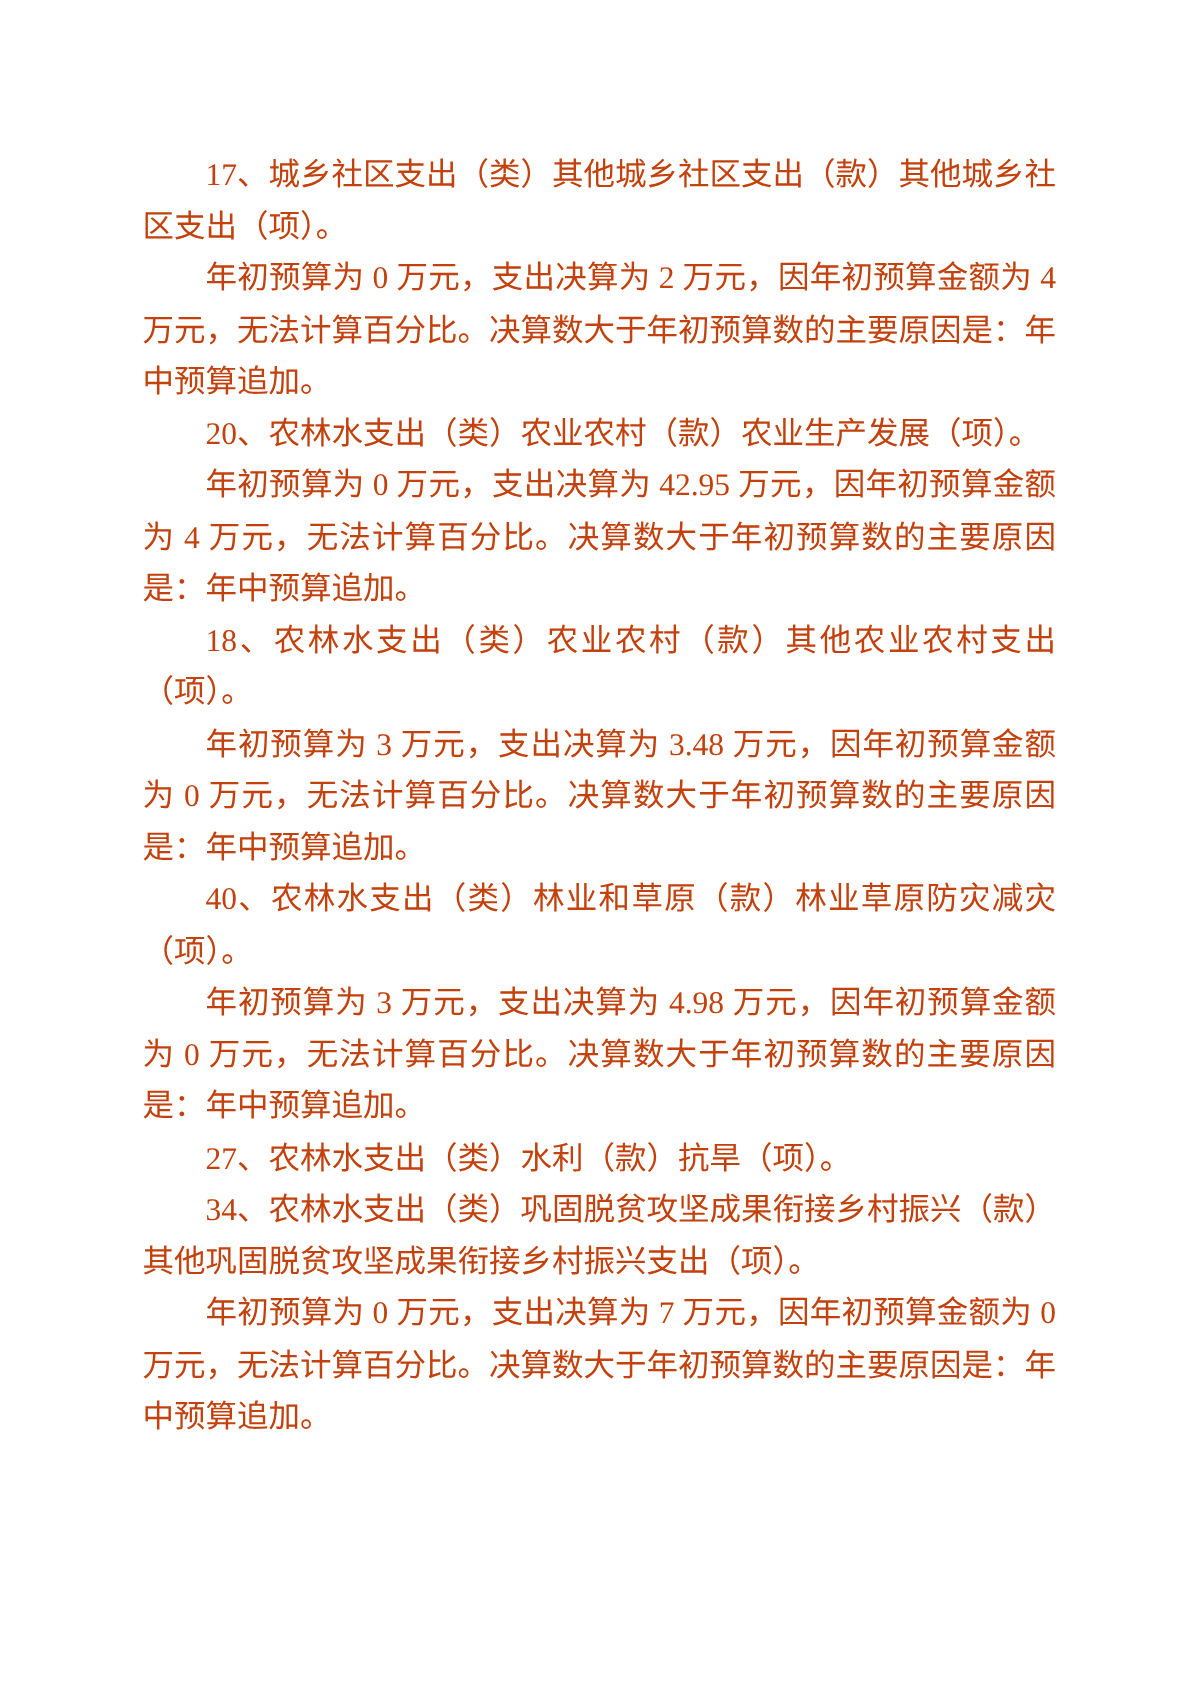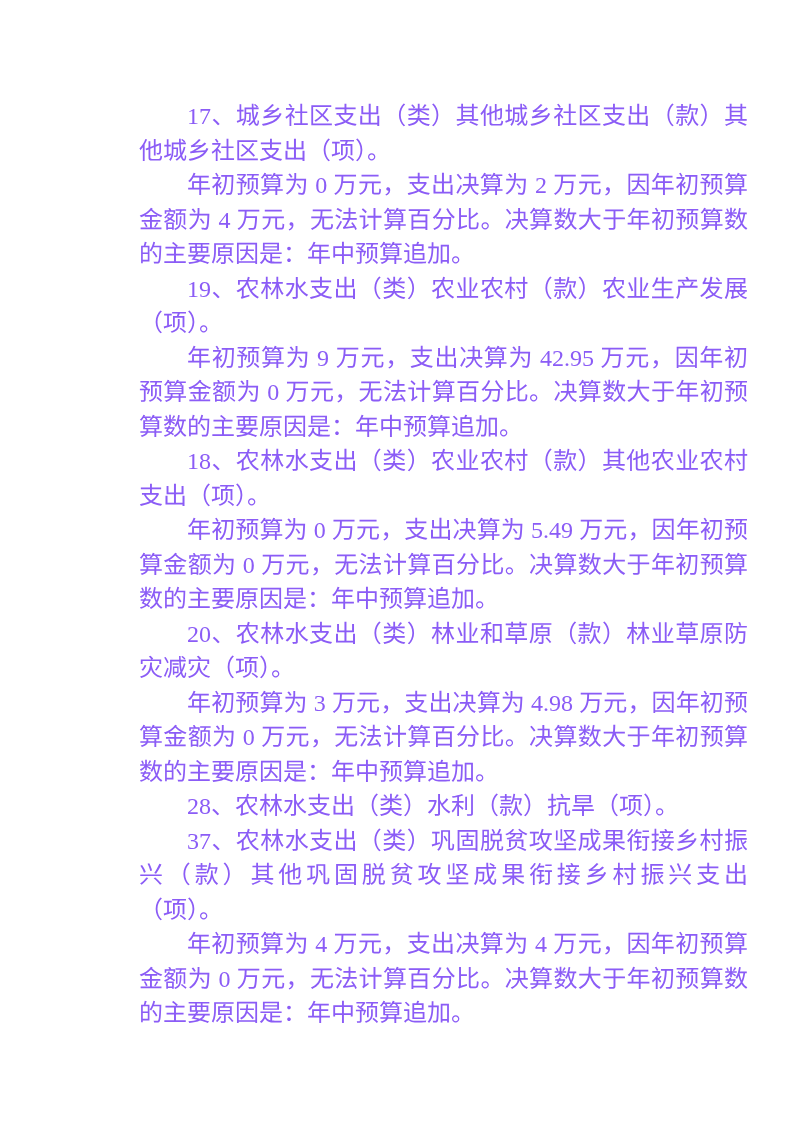--- a/index.html
+++ b/index.html
@@ -13,60 +13,59 @@
     height: 1122px;
     background: #ffffff;
     overflow: hidden;
     font-family: "Liberation Serif", "DejaVu Serif", serif;
   }
   .doc-body {
     position: absolute;
     left: 95px;
     top: 99px;
     width: 609px;
-    color: #8b5cf6;
-    font-size: 24px;
+    color: #c2410c;
+    font-size: 21px;
     line-height: 34.5px;
     text-align: justify;
-    margin-left: 44px;
   }
   .doc-paragraph {
     margin: 0;
     padding: 0;
     text-indent: 2em;
     word-break: break-all;
   }
 </style>
 </head>
 <body>
 
 <div class="page">
   <main class="doc-body">
   <section class="doc-item">
     <p class="doc-paragraph">17、城乡社区支出（类）其他城乡社区支出（款）其他城乡社区支出（项）。</p>
     <p class="doc-paragraph">年初预算为 0 万元，支出决算为 2 万元，因年初预算金额为 4 万元，无法计算百分比。决算数大于年初预算数的主要原因是：年中预算追加。</p>
   </section>
 
   <section class="doc-item">
-    <p class="doc-paragraph">19、农林水支出（类）农业农村（款）农业生产发展（项）。</p>
-    <p class="doc-paragraph">年初预算为 9 万元，支出决算为 42.95 万元，因年初预算金额为 0 万元，无法计算百分比。决算数大于年初预算数的主要原因是：年中预算追加。</p>
+    <p class="doc-paragraph">20、农林水支出（类）农业农村（款）农业生产发展（项）。</p>
+    <p class="doc-paragraph">年初预算为 0 万元，支出决算为 42.95 万元，因年初预算金额为 4 万元，无法计算百分比。决算数大于年初预算数的主要原因是：年中预算追加。</p>
   </section>
 
   <section class="doc-item">
     <p class="doc-paragraph">18、农林水支出（类）农业农村（款）其他农业农村支出（项）。</p>
-    <p class="doc-paragraph">年初预算为 0 万元，支出决算为 5.49 万元，因年初预算金额为 0 万元，无法计算百分比。决算数大于年初预算数的主要原因是：年中预算追加。</p>
+    <p class="doc-paragraph">年初预算为 3 万元，支出决算为 3.48 万元，因年初预算金额为 0 万元，无法计算百分比。决算数大于年初预算数的主要原因是：年中预算追加。</p>
   </section>
 
   <section class="doc-item">
-    <p class="doc-paragraph">20、农林水支出（类）林业和草原（款）林业草原防灾减灾（项）。</p>
+    <p class="doc-paragraph">40、农林水支出（类）林业和草原（款）林业草原防灾减灾（项）。</p>
     <p class="doc-paragraph">年初预算为 3 万元，支出决算为 4.98 万元，因年初预算金额为 0 万元，无法计算百分比。决算数大于年初预算数的主要原因是：年中预算追加。</p>
   </section>
 
   <section class="doc-item">
-    <p class="doc-paragraph">28、农林水支出（类）水利（款）抗旱（项）。</p>
+    <p class="doc-paragraph">27、农林水支出（类）水利（款）抗旱（项）。</p>
   </section>
 
   <section class="doc-item">
-    <p class="doc-paragraph">37、农林水支出（类）巩固脱贫攻坚成果衔接乡村振兴（款）其他巩固脱贫攻坚成果衔接乡村振兴支出（项）。</p>
-    <p class="doc-paragraph">年初预算为 4 万元，支出决算为 4 万元，因年初预算金额为 0 万元，无法计算百分比。决算数大于年初预算数的主要原因是：年中预算追加。</p>
+    <p class="doc-paragraph">34、农林水支出（类）巩固脱贫攻坚成果衔接乡村振兴（款）其他巩固脱贫攻坚成果衔接乡村振兴支出（项）。</p>
+    <p class="doc-paragraph">年初预算为 0 万元，支出决算为 7 万元，因年初预算金额为 0 万元，无法计算百分比。决算数大于年初预算数的主要原因是：年中预算追加。</p>
   </section>
 </main>
 </div>
 
 </body></html>

